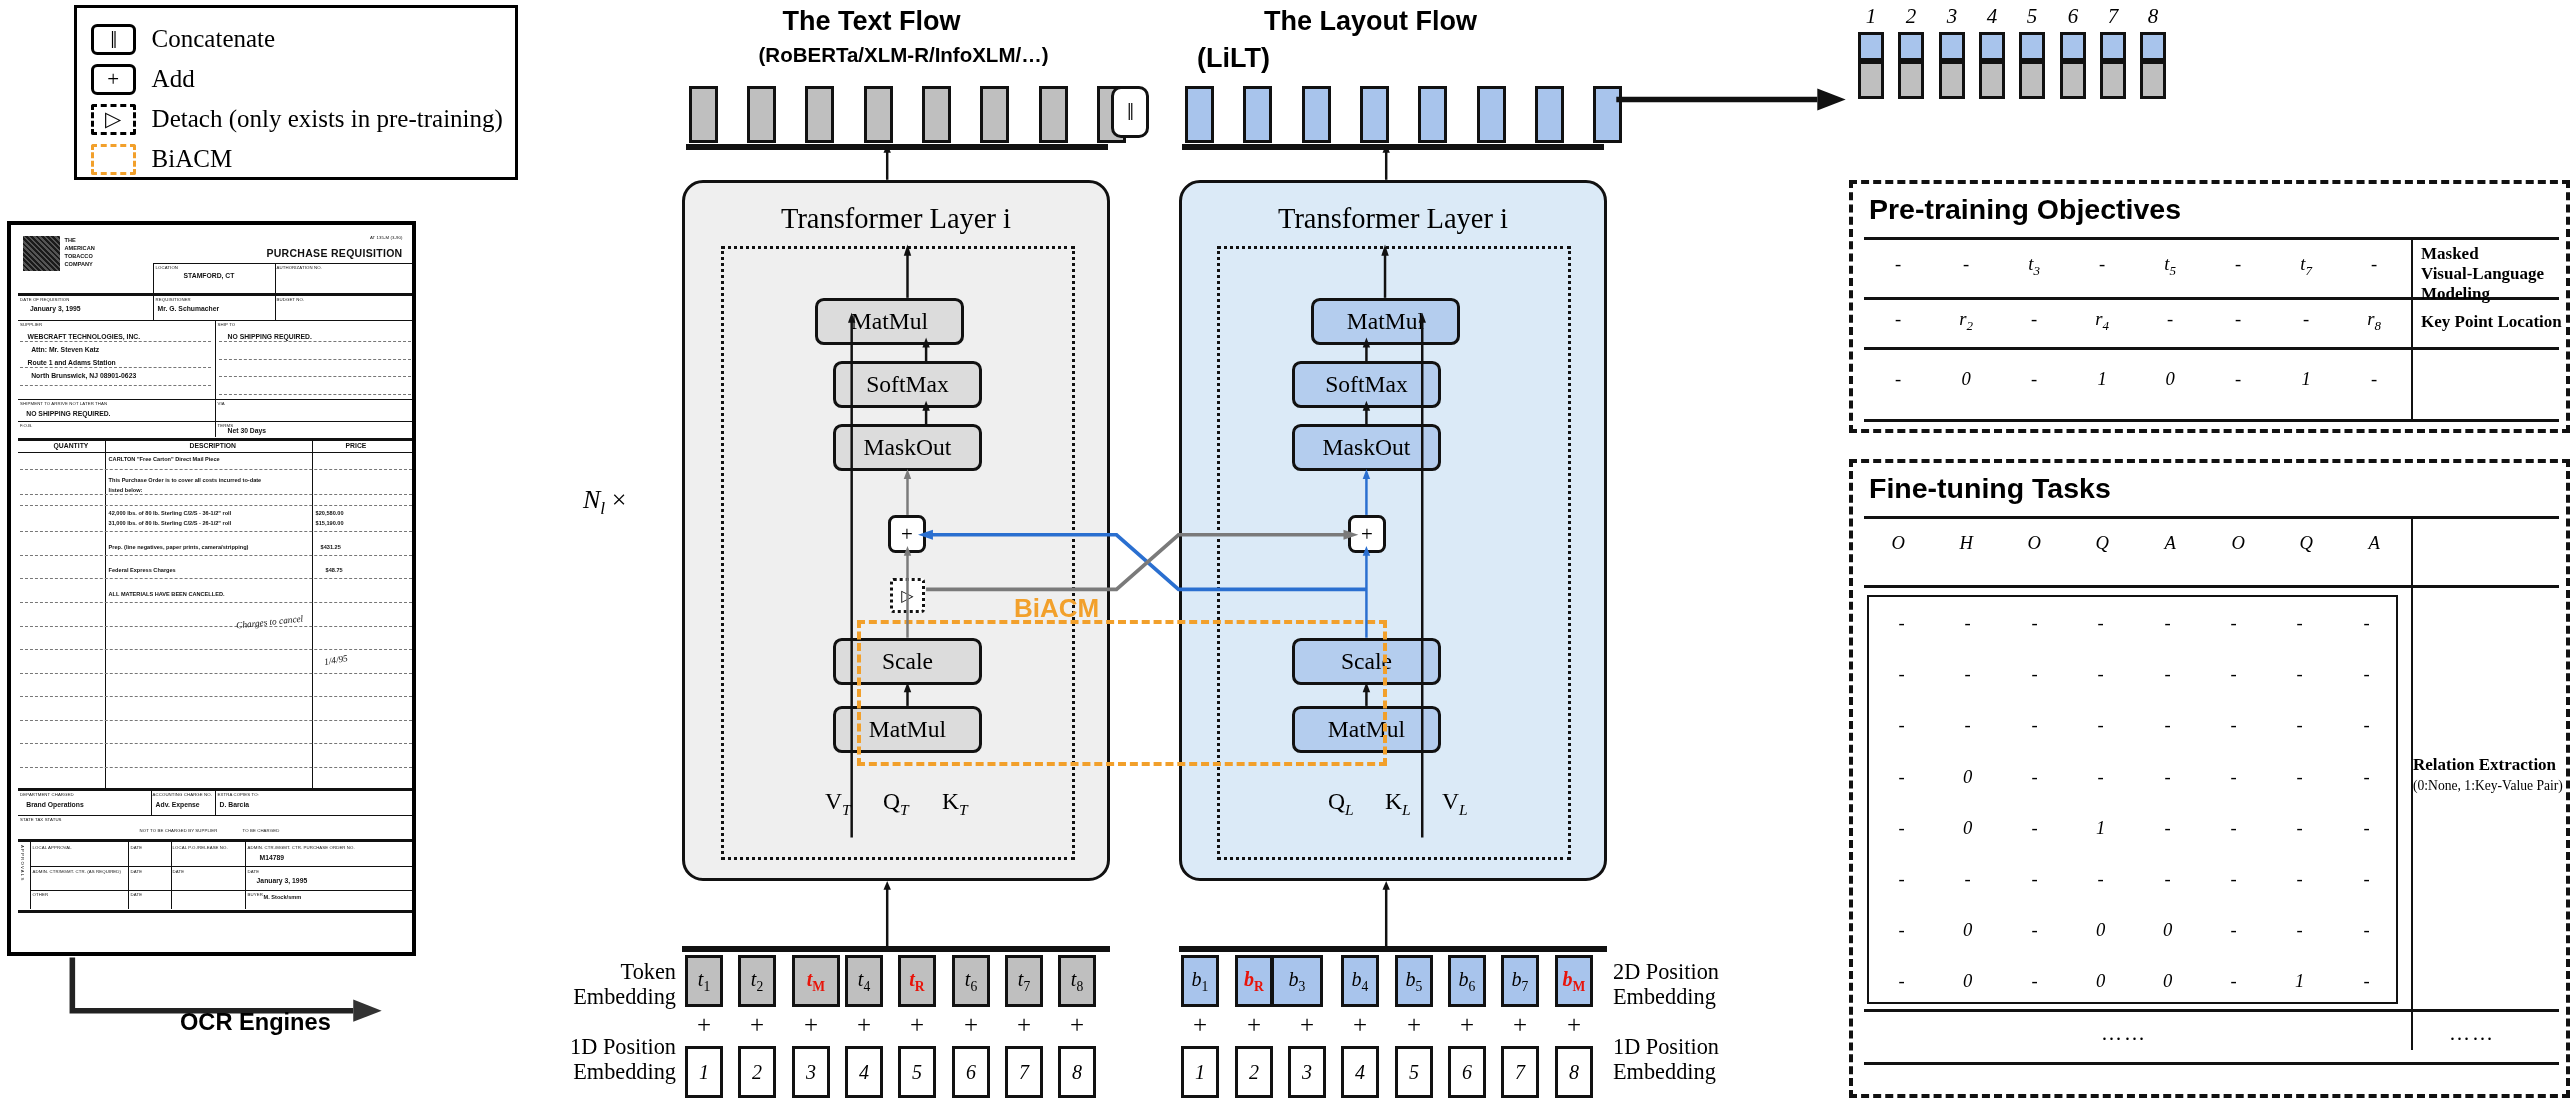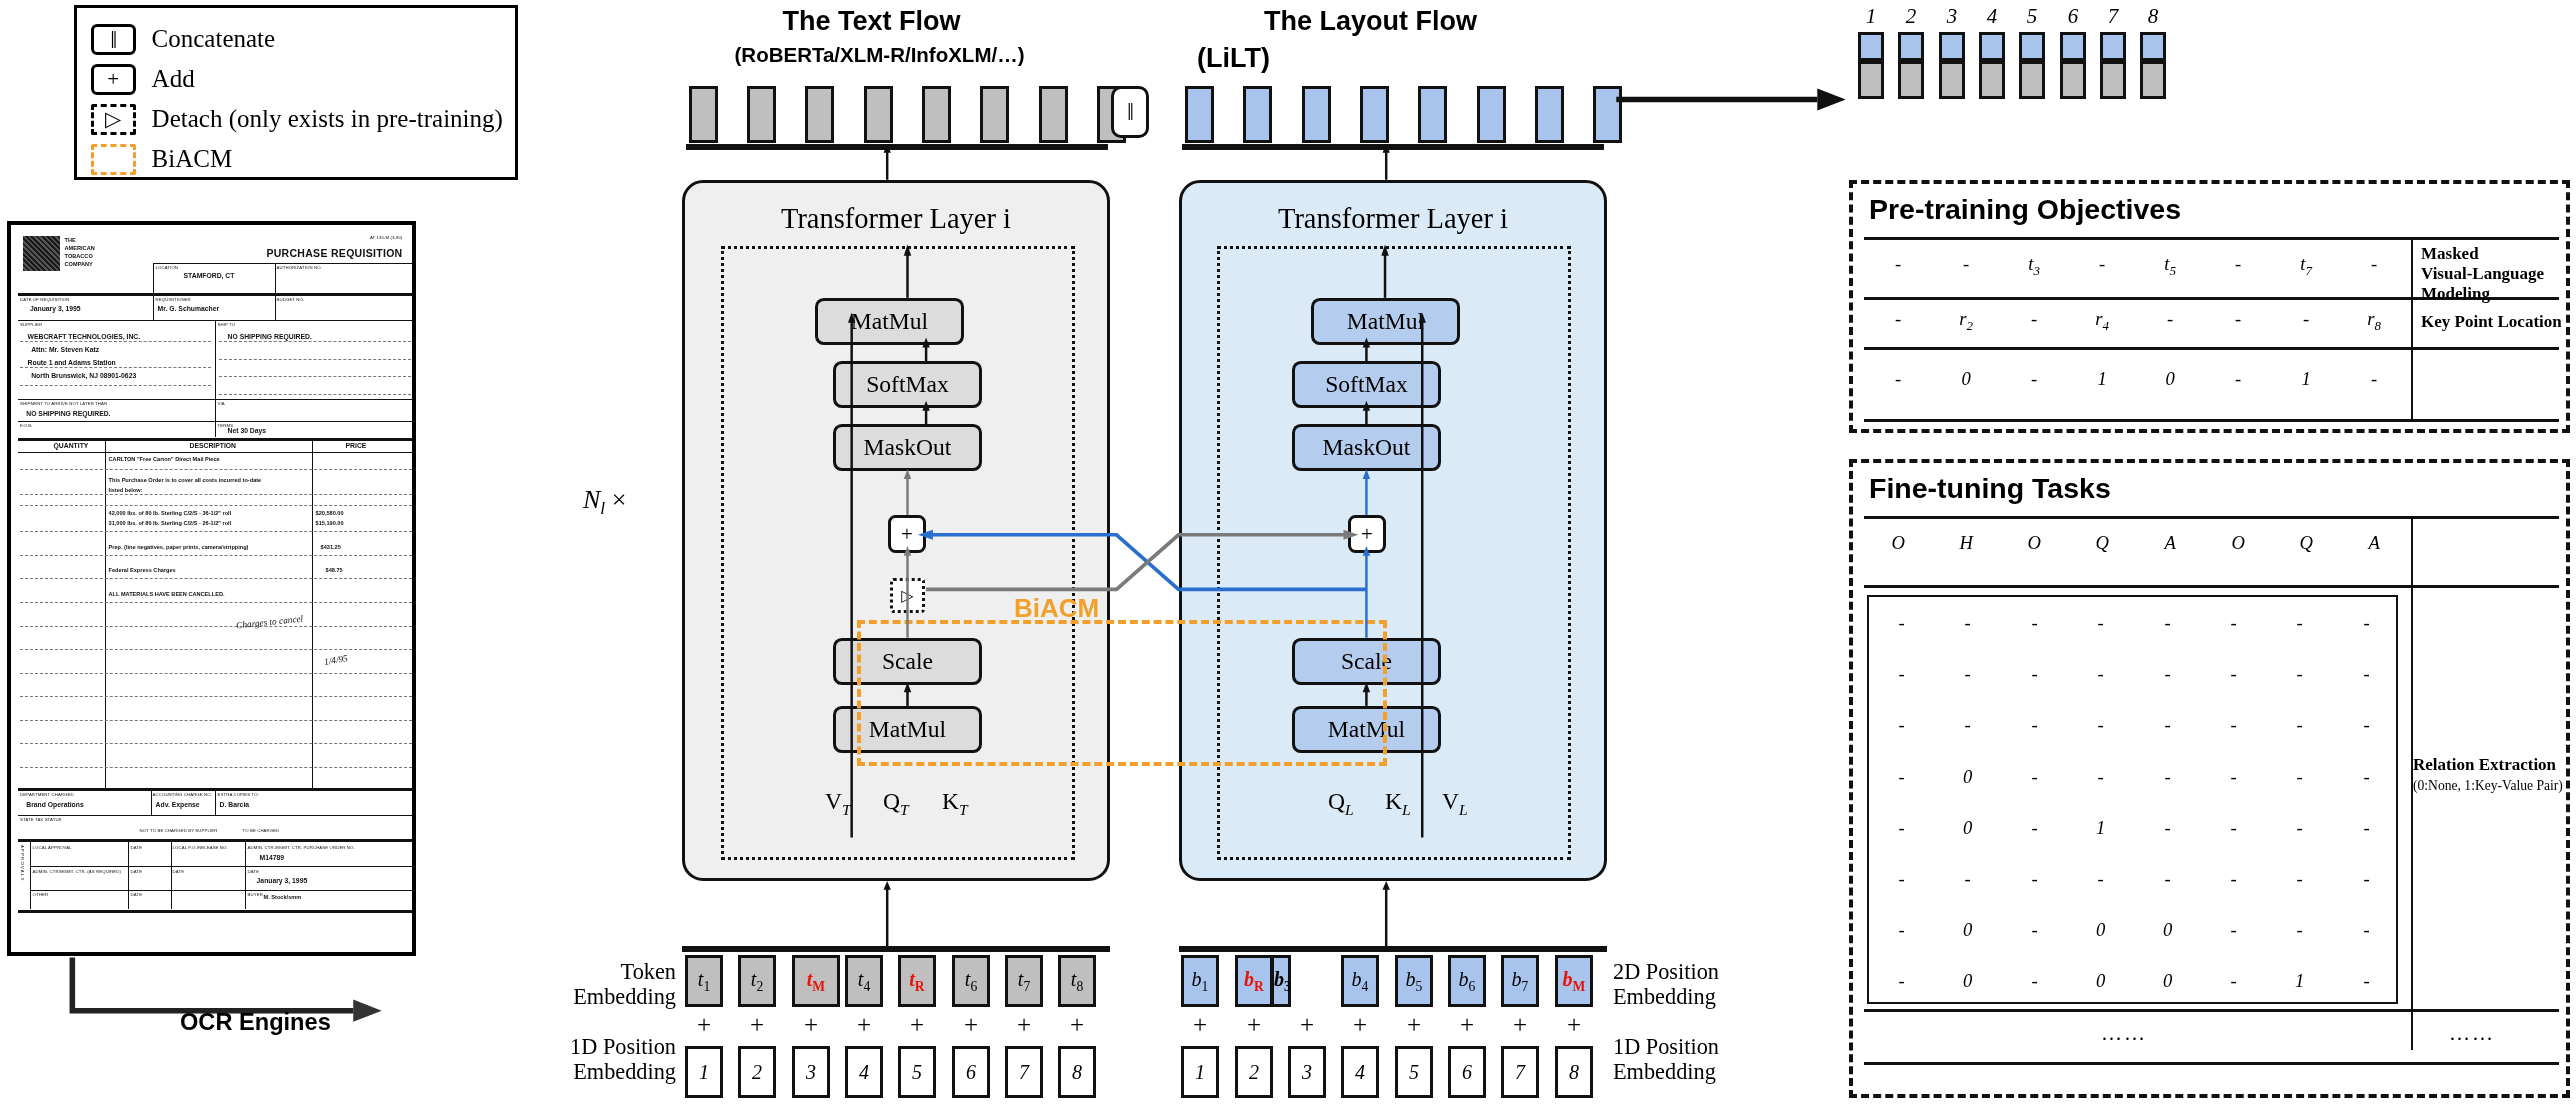--- a/index.html
+++ b/index.html
@@ -27,21 +27,21 @@
   .dashrow{position:absolute;height:0;border-top:0.6px dashed #777;}
   #logo{position:absolute;left:5px;top:5px;width:37px;height:35px;background:
      repeating-linear-gradient(45deg,#1a1a1a 0 1.9px,#555 1.9px 3.7px);}
 
   
   #ocrlabel{left:180px;top:1009px;font-size:23.6px;font-weight:bold;font-family:"Liberation Sans",sans-serif;}
 
   
   .flowtitle{font-family:"Liberation Sans",sans-serif;font-weight:bold;text-align:center;}
   #textflow-title{left:667px;top:6.2px;width:409px;font-size:27px;}
-  #textflow-sub{left:656px;top:43px;width:447px;font-size:20.5px;font-family:"Liberation Sans",sans-serif;font-weight:bold;text-align:center;}
+  #textflow-sub{left:680px;top:43px;width:447px;font-size:20.5px;font-family:"Liberation Sans",sans-serif;font-weight:bold;text-align:center;}
   #layoutflow-title{left:1197px;top:6.2px;width:347px;font-size:27px;}
   #layoutflow-sub{left:1197px;top:43px;width:347px;font-size:27px;font-family:"Liberation Sans",sans-serif;font-weight:bold;text-align:left;}
 
   
   .tok{position:absolute;border:3.1px solid #111;box-sizing:border-box;}
   .tok.gray{background:#bfbfbf;}
   .tok.blue{background:#a8c4ec;}
   .tok.white{background:#fff;}
   .tokbar{position:absolute;height:5.6px;background:#111;}
   .toklabel{position:absolute;width:100%;text-align:center;font-style:italic;font-size:20px;top:50%;transform:translateY(-50%);}
@@ -497,21 +497,21 @@
       <div class="toklabel" style="font-style: italic;">8</div>
     </div>
   </div>
 <div id="layout-token-row">
     <div class="abs tok blue" style="left:1181px;top:955px;width:38px;height:52px;">
       <div class="toklabel"><span style="font-style: italic;"><i>b</i><sub style="font-size:13.6px;font-style:normal;">1</sub></span></div>
     </div>
     <div class="abs tok blue" style="left:1235px;top:955px;width:38px;height:52px;">
       <div class="toklabel"><span class="tokred" style="font-style: italic;"><i>b</i><sub style="font-size:13.6px;font-style:normal;">R</sub></span></div>
     </div>
-    <div class="abs tok blue" style="left:1271px;top:955px;width:20px;height:52px;font-weight:bold;">
+    <div class="abs tok blue" style="left:1271px;top:955px;width:52px;height:52px;">
       <div class="toklabel"><span style="font-style: italic;"><i>b</i><sub style="font-size:13.6px;font-style:normal;">3</sub></span></div>
     </div>
     <div class="abs tok blue" style="left:1341px;top:955px;width:38px;height:52px;">
       <div class="toklabel"><span style="font-style: italic;"><i>b</i><sub style="font-size:13.6px;font-style:normal;">4</sub></span></div>
     </div>
     <div class="abs tok blue" style="left:1395px;top:955px;width:38px;height:52px;">
       <div class="toklabel"><span style="font-style: italic;"><i>b</i><sub style="font-size:13.6px;font-style:normal;">5</sub></span></div>
     </div>
     <div class="abs tok blue" style="left:1448px;top:955px;width:38px;height:52px;">
       <div class="toklabel"><span style="font-style: italic;"><i>b</i><sub style="font-size:13.6px;font-style:normal;">6</sub></span></div>

